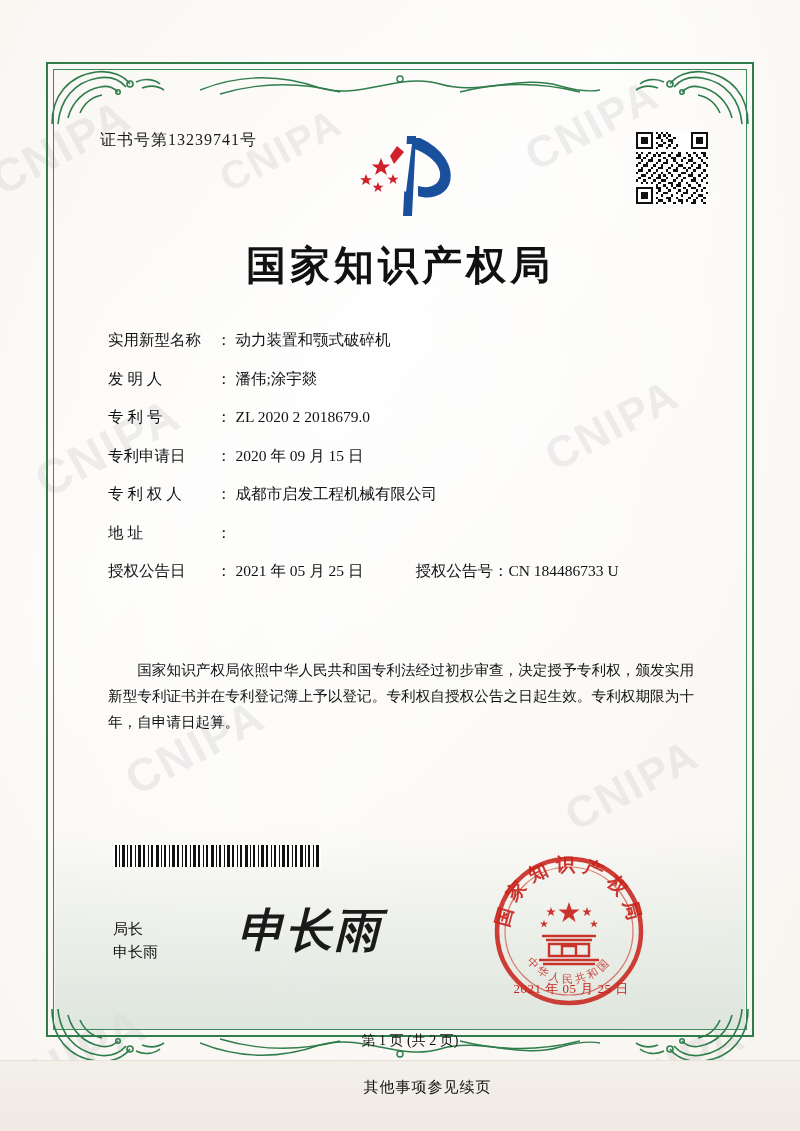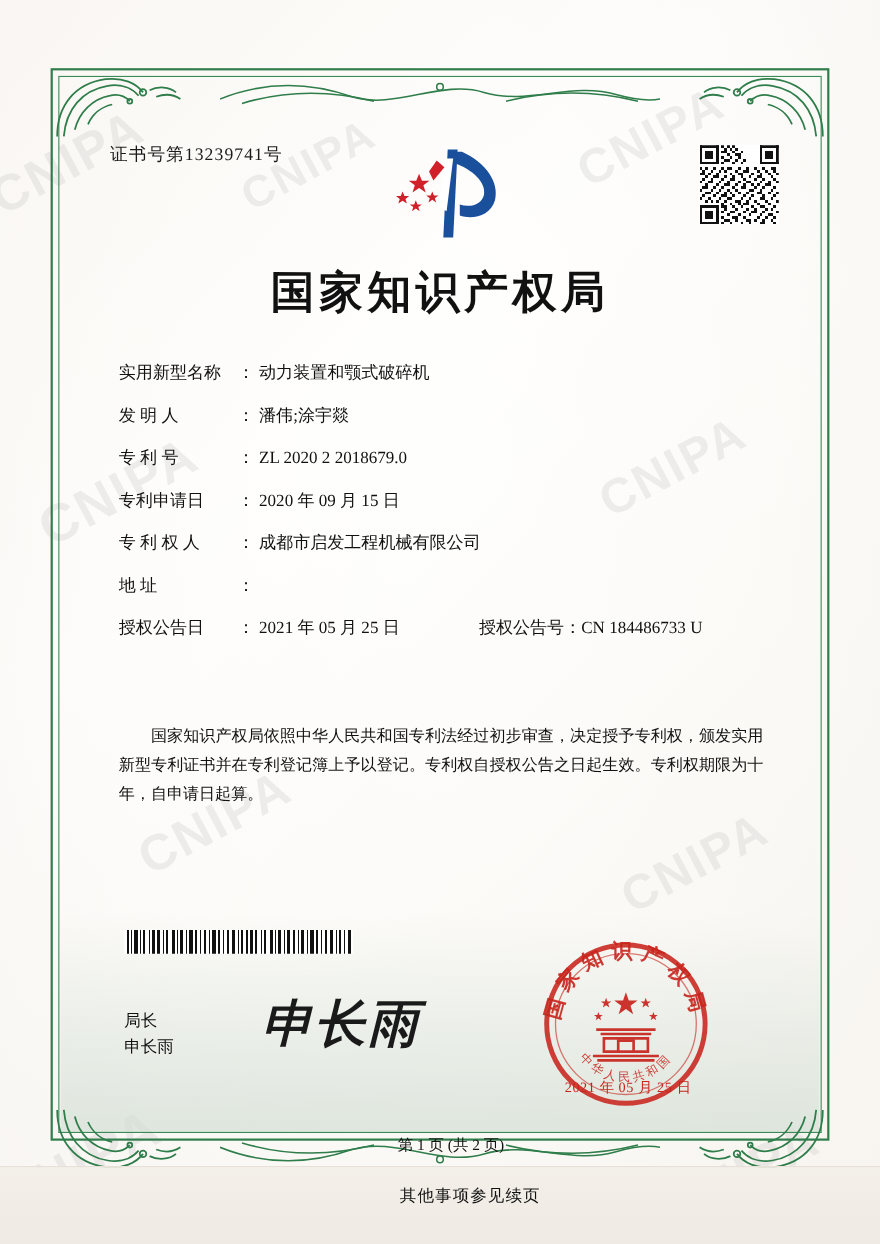--- a/index.html
+++ b/index.html
@@ -138,21 +138,21 @@
     flex: 0 0 108px;
     letter-spacing: 0;
   }
   .field-label.spread {
     display: inline-flex;
     justify-content: space-between;
   }
   .field-sep { margin-right: 4px; }
   .field-value { color: #111; }
   .field-row.dual .field-value2-label {
-    margin-left: 72px;
+    margin-left: 52px;
   }
 
   
   .paragraphs {
     position: absolute;
     left: 108px;
     top: 658px;
     width: 586px;
     font-size: 14.6px;
     line-height: 1.78;

